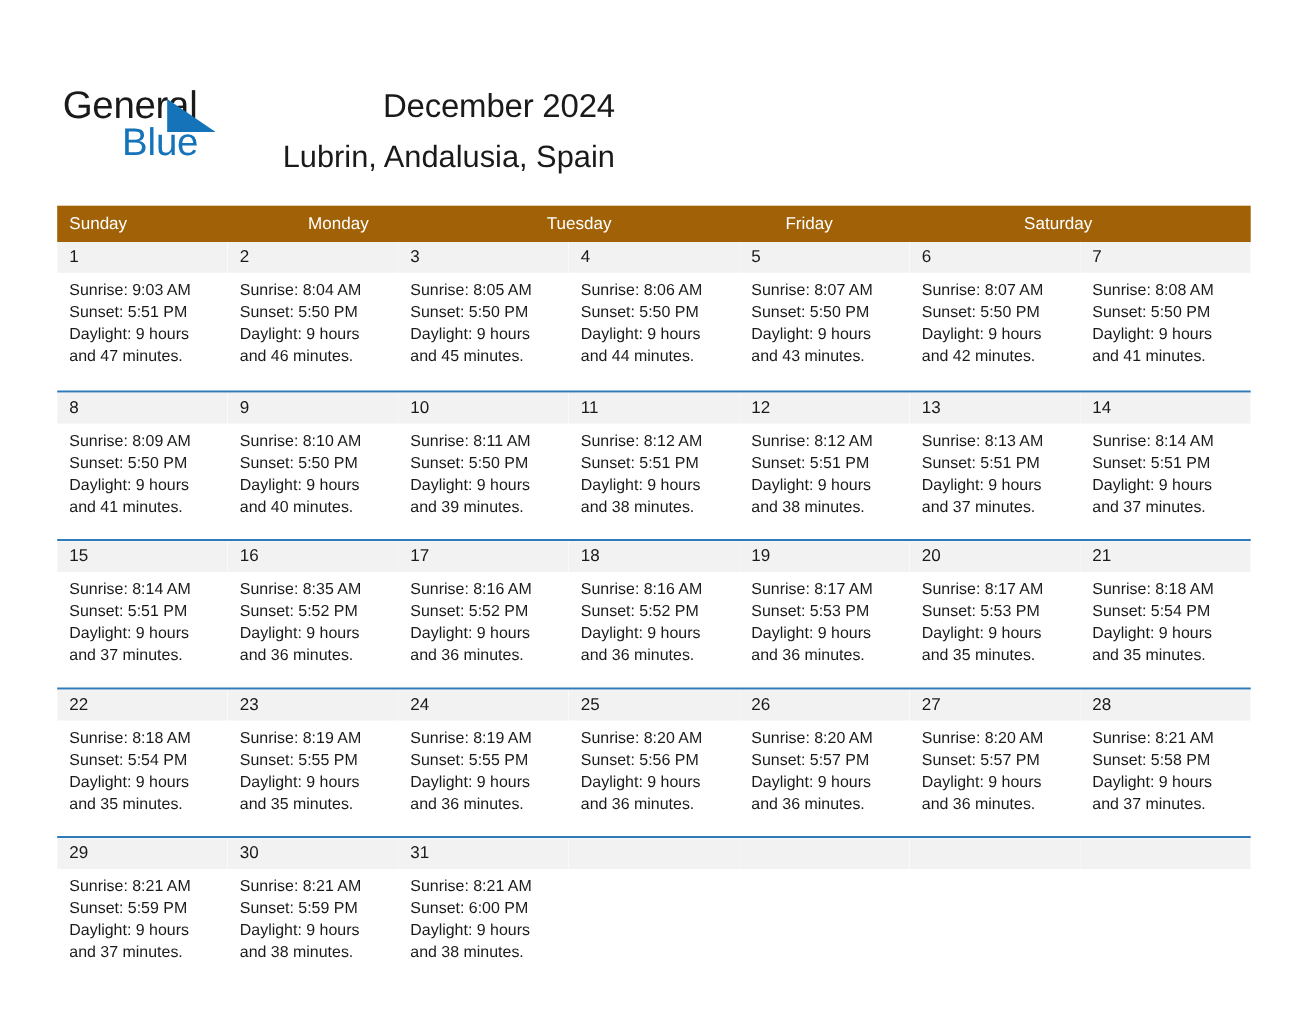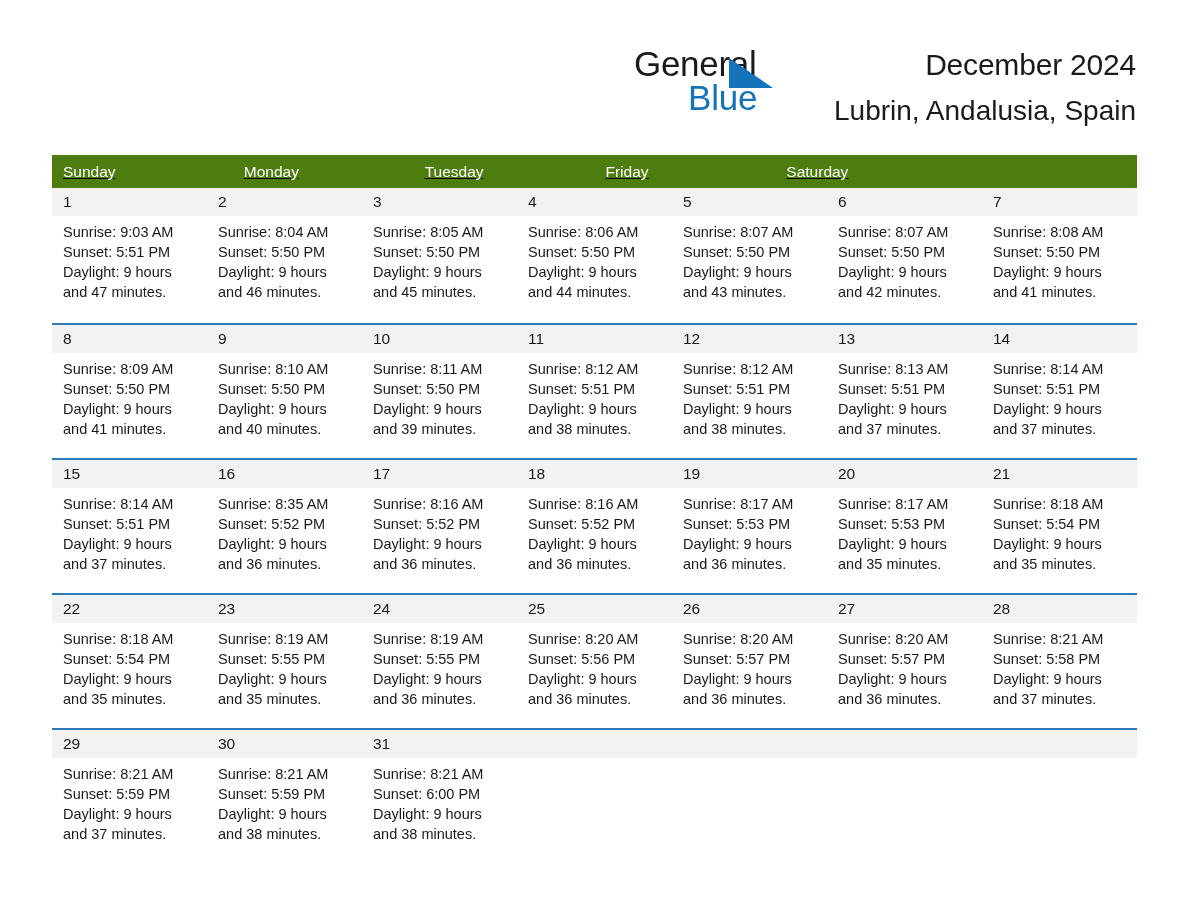--- a/index.html
+++ b/index.html
@@ -21,23 +21,24 @@
     position: relative;
     width: 1188px;
     height: 918px;
     padding: 0;
   }
 
   
   .header {
     display: flex;
     align-items: flex-start;
-    justify-content: flex-end;
+    justify-content: flex-start;
     padding: 46px 52px 0 57px;
     height: 118px;
+    margin-top: 32px;
   }
 
   .brand {
     position: relative;
     width: 200px;
     height: 72px;
     line-height: 1;
   }
   .brand-general {
     font-size: 35px;
@@ -85,24 +86,23 @@
   }
 
   
   .calendar {
     margin: 37px 52px 0 52px;
     width: 1085px;
   }
 
   .weekday-row {
     display: grid;
-    grid-template-columns: repeat(6, 1fr);
-    background: #4d7c0f;
+    grid-template-columns: repeat(5, 1fr);
+    background: #a16207;
     height: 33px;
-    text-decoration: underline;
   }
   .weekday {
     color: #ffffff;
     font-size: 15.5px;
     line-height: 33px;
     padding-left: 11px;
     white-space: nowrap;
   }
 
   .week {

